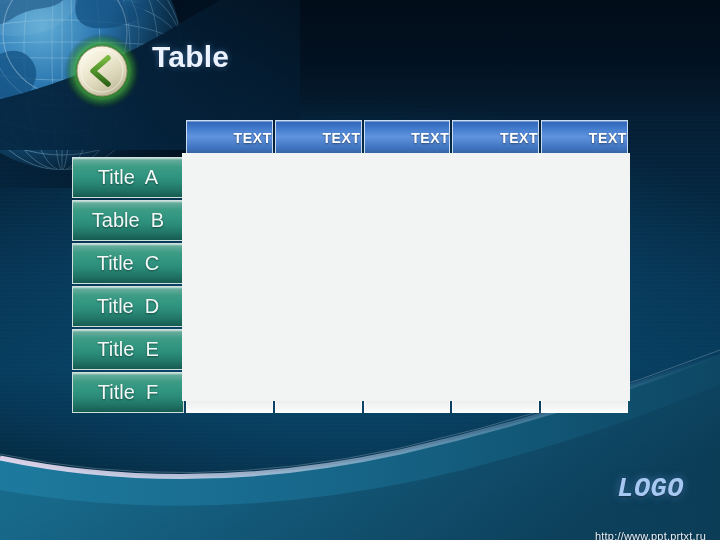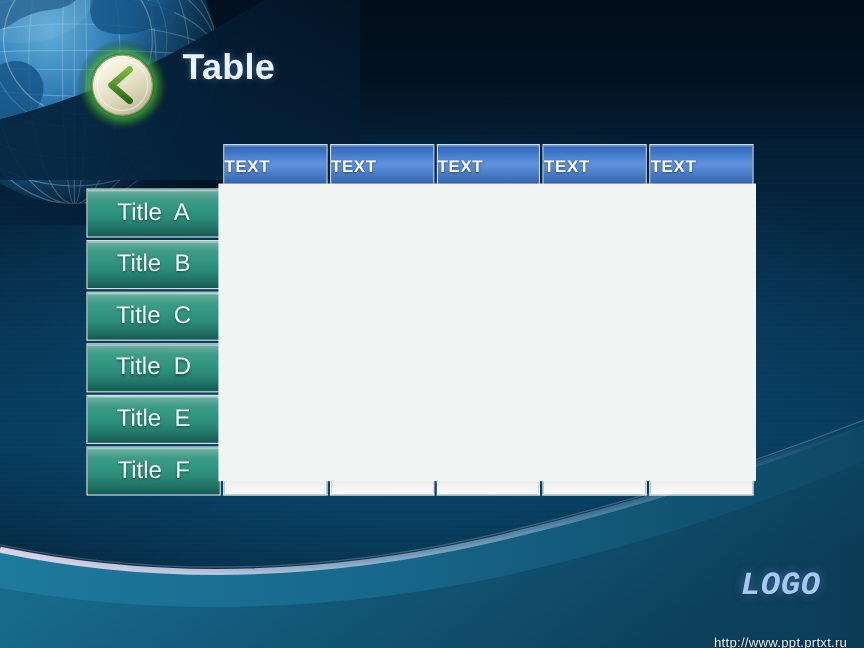--- a/index.html
+++ b/index.html
@@ -134,21 +134,21 @@
         #3d76c9 18%,
         #5f93de 47%,
         #5b8ed9 53%,
         #3f73bf 82%,
         #37629f 100%);
     border: 1px solid #c9dcf2;
     box-shadow: inset 0 1px 0 rgba(255,255,255,.35);
     color: #ffffff;
     font-size: 14px;
     font-weight: bold;
-    text-align: left;
+    text-align: right;
     vertical-align: middle;
     letter-spacing: .6px;
     text-shadow: 0 1px 2px rgba(0,0,0,.45);
   }
 
   .title-cell {
     width: 112px;
     height: 39px;
     background:
       linear-gradient(180deg,
@@ -386,21 +386,21 @@
       <tbody>
         <tr>
           <td class="title-cell">Title  A</td>
           <td class="body-cell"></td>
           <td class="body-cell"></td>
           <td class="body-cell"></td>
           <td class="body-cell"></td>
           <td class="body-cell"></td>
         </tr>
         <tr>
-          <td class="title-cell">Title  B</td>
+          <td class="title-cell">Table  B</td>
           <td class="body-cell"></td>
           <td class="body-cell"></td>
           <td class="body-cell"></td>
           <td class="body-cell"></td>
           <td class="body-cell"></td>
         </tr>
         <tr>
           <td class="title-cell">Title  C</td>
           <td class="body-cell"></td>
           <td class="body-cell"></td>

